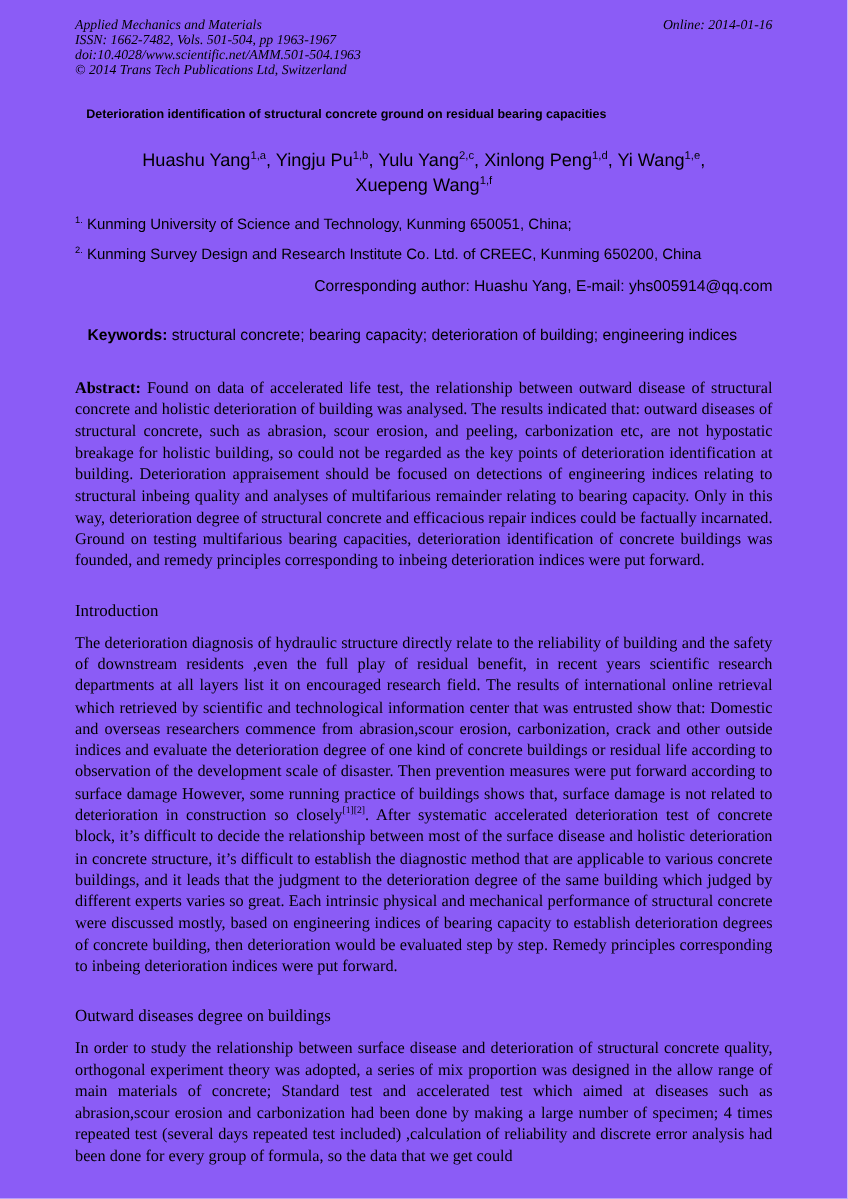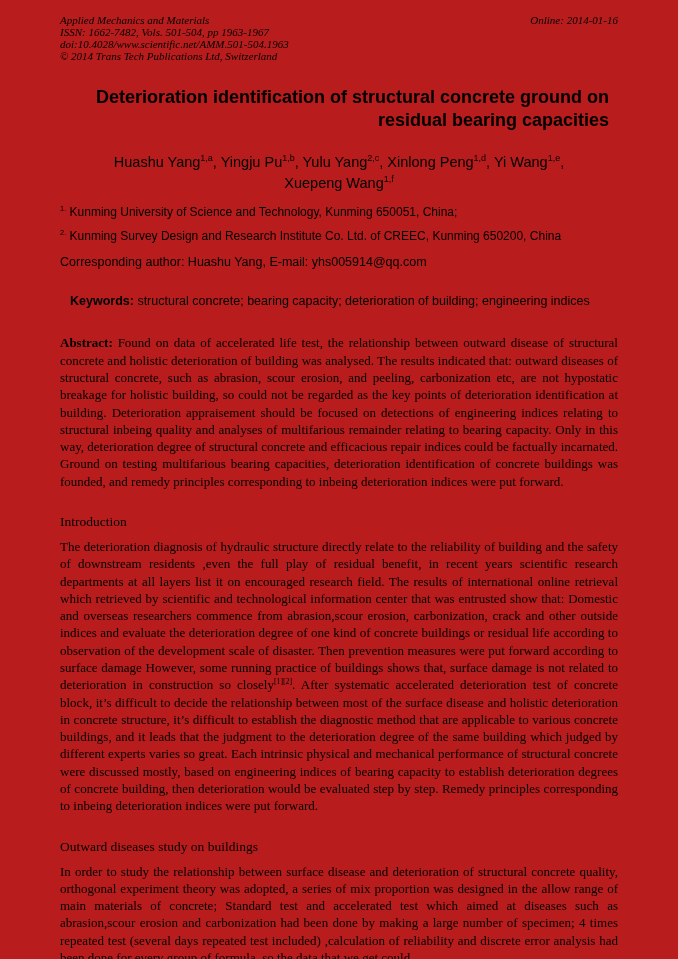--- a/index.html
+++ b/index.html
@@ -6,43 +6,43 @@
     margin: 0;
     padding: 0;
     background: #ffffff;
     color: #000000;
   }
   .page {
     width: 678px;
     height: 959px;
     box-sizing: border-box;
     padding: 14px 60px 0 60px;
-    background: #b91c1c;
+    background: #8b5cf6;
     overflow: hidden;
     font-family: "Liberation Serif", serif;
   }
   
   .header {
     display: flex;
     justify-content: space-between;
     align-items: flex-start;
     font-style: italic;
     font-size: 11px;
     line-height: 12px;
   }
   .header-left div { white-space: nowrap; }
   .header-right { white-space: nowrap; }
   
   .title {
     margin: 24px auto 0 auto;
     max-width: 540px;
-    text-align: right;
+    text-align: left;
     font-family: "Liberation Sans", sans-serif;
     font-weight: bold;
-    font-size: 18px;
+    font-size: 10px;
     line-height: 1.28;
   }
   
   .authors {
     margin-top: 20px;
     text-align: center;
     font-family: "Liberation Sans", sans-serif;
     font-size: 14.5px;
     line-height: 1.42;
   }
@@ -54,21 +54,21 @@
   
   .affiliation {
     margin-top: 12px;
     font-family: "Liberation Sans", sans-serif;
     font-size: 12px;
     line-height: 1.25;
   }
   .affiliation + .affiliation { margin-top: 9px; }
   .corresponding {
     margin-top: 11px;
-    text-align: left;
+    text-align: right;
     font-family: "Liberation Sans", sans-serif;
     font-size: 12.5px;
   }
   
   .keywords {
     margin-top: 24px;
     font-family: "Liberation Sans", sans-serif;
     font-size: 12.5px;
     line-height: 1.3;
   }
@@ -131,17 +131,17 @@
   <div class="abstract">
     <span class="label">Abstract:</span><span> Found on data of accelerated life test, the relationship between outward disease of structural concrete and holistic deterioration of building was analysed. The results indicated that: outward diseases of structural concrete, such as abrasion, scour erosion, and peeling, carbonization etc, are not hypostatic breakage for holistic building, so could not be regarded as the key points of deterioration identification at building. Deterioration appraisement should be focused on detections of engineering indices relating to structural inbeing quality and analyses of multifarious remainder relating to bearing capacity. Only in this way, deterioration degree of structural concrete and efficacious repair indices could be factually incarnated. Ground on testing multifarious bearing capacities, deterioration identification of concrete buildings was founded, and remedy principles corresponding to inbeing deterioration indices were put forward.</span>
   </div>
 
   <section>
     <h2 class="section-heading">Introduction</h2>
     <p class="body-para"><span>The deterioration diagnosis of hydraulic structure directly relate to the reliability of building and the safety of downstream residents ,even the full play of residual benefit, in recent years scientific research departments at all layers list it on encouraged research field. The results of international online retrieval which retrieved by scientific and technological information center that was entrusted show that: Domestic and overseas researchers commence from abrasion,scour erosion, carbonization, crack and other outside indices and evaluate the deterioration degree of one kind of concrete buildings or residual life according to observation of the development scale of disaster. Then prevention measures were put forward according to surface damage However, some running practice of  buildings shows that, surface damage is not related to deterioration in construction so closely</span><sup class="cite-sup">[1][2]</sup><span>. After systematic  accelerated deterioration test of concrete block, it’s difficult to decide the relationship between most of the surface disease and holistic deterioration in concrete structure, it’s difficult to establish the diagnostic method that are applicable to various concrete buildings, and it leads that  the judgment to the deterioration degree of the same building which judged by different experts varies so great. Each intrinsic physical and mechanical performance of structural concrete were discussed mostly, based on engineering indices of bearing capacity to establish deterioration degrees of concrete building, then deterioration would be evaluated step by step. Remedy principles corresponding to inbeing deterioration indices were put forward.</span></p>
   </section>
 
   <section>
-    <h2 class="section-heading">Outward diseases study on buildings</h2>
+    <h2 class="section-heading">Outward diseases degree on buildings</h2>
     <p class="body-para"><span>In order to study the relationship between surface disease and deterioration of structural concrete quality, orthogonal experiment theory was adopted, a series of mix proportion was designed in the allow range of main materials of concrete; Standard test and accelerated test which aimed at diseases such as abrasion,scour erosion and carbonization had been done by making a large number of specimen; 4 times repeated test (several days repeated test included) ,calculation of reliability and discrete error analysis had been done for every group of formula, so the data that we get could</span></p>
   </section>
 
 </div>
 
 </body></html>

